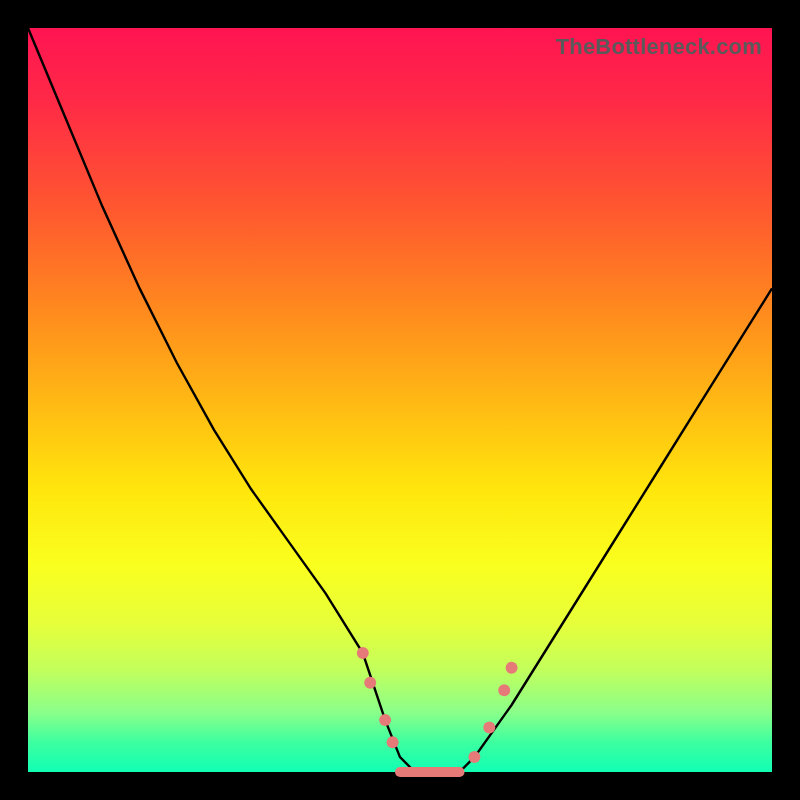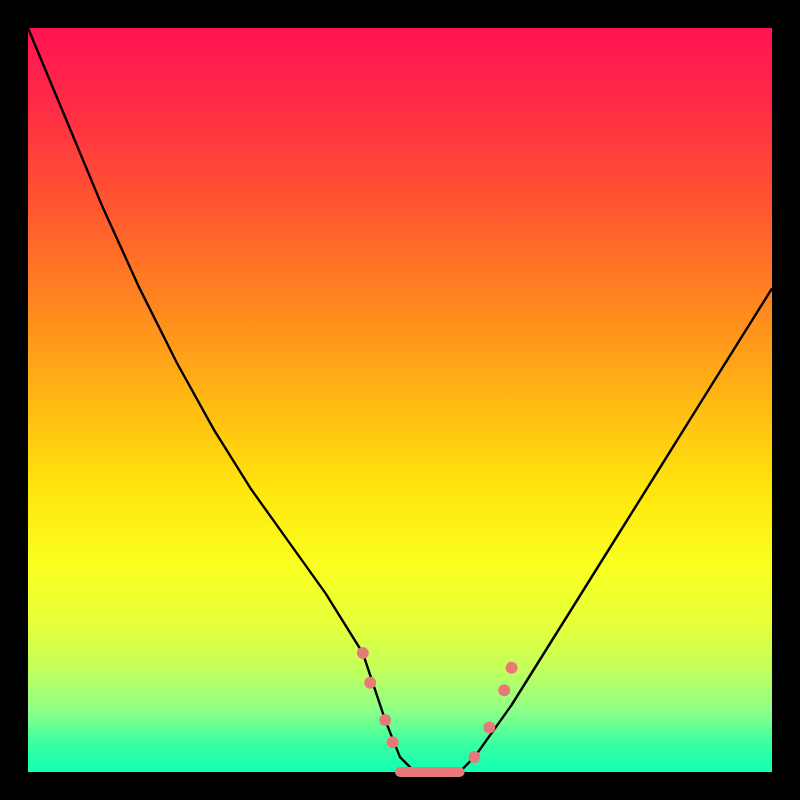--- a/index.html
+++ b/index.html
@@ -48,20 +48,21 @@
   }
   .curve { fill: none; stroke: #000; stroke-width: 2.4; }
   .bead { fill: #e67a78; }
   .beadline { stroke: #e67a78; stroke-width: 10; stroke-linecap: round; }
 </style>
 </head>
 <body>
 
 <div class="frame">
   <div class="plot">
+    <div class="watermark">TheBottleneck.com</div>
     <svg class="curves" viewBox="0 0 744 744">
       <path id="curve-left" class="curve" d="M0.0 0.0 L37.2 89.3 L74.4 178.6 L111.6 260.4 L148.8 334.8 L186.0 401.8 L223.2 461.3 L260.4 513.4 L297.6 565.4 L334.8 625.0 L357.1 691.9 L372.0 729.1 L386.9 744.0 "></path>
       <path id="curve-right" class="curve" d="M386.9 744.0 L409.2 744.0 L431.5 744.0 L446.4 729.1 L483.6 677.0 L520.8 617.5 L558.0 558.0 L595.2 498.5 L632.4 439.0 L669.6 379.4 L706.8 319.9 L744.0 260.4 "></path>
       <g id="beads">
           <circle cx="334.8" cy="625.0" r="6" class="bead"></circle>
           <circle cx="342.2" cy="654.7" r="6" class="bead"></circle>
           <circle cx="357.1" cy="691.9" r="6" class="bead"></circle>
           <circle cx="364.6" cy="714.2" r="6" class="bead"></circle>
           <circle cx="446.4" cy="729.1" r="6" class="bead"></circle>
           <circle cx="461.3" cy="699.4" r="6" class="bead"></circle>

